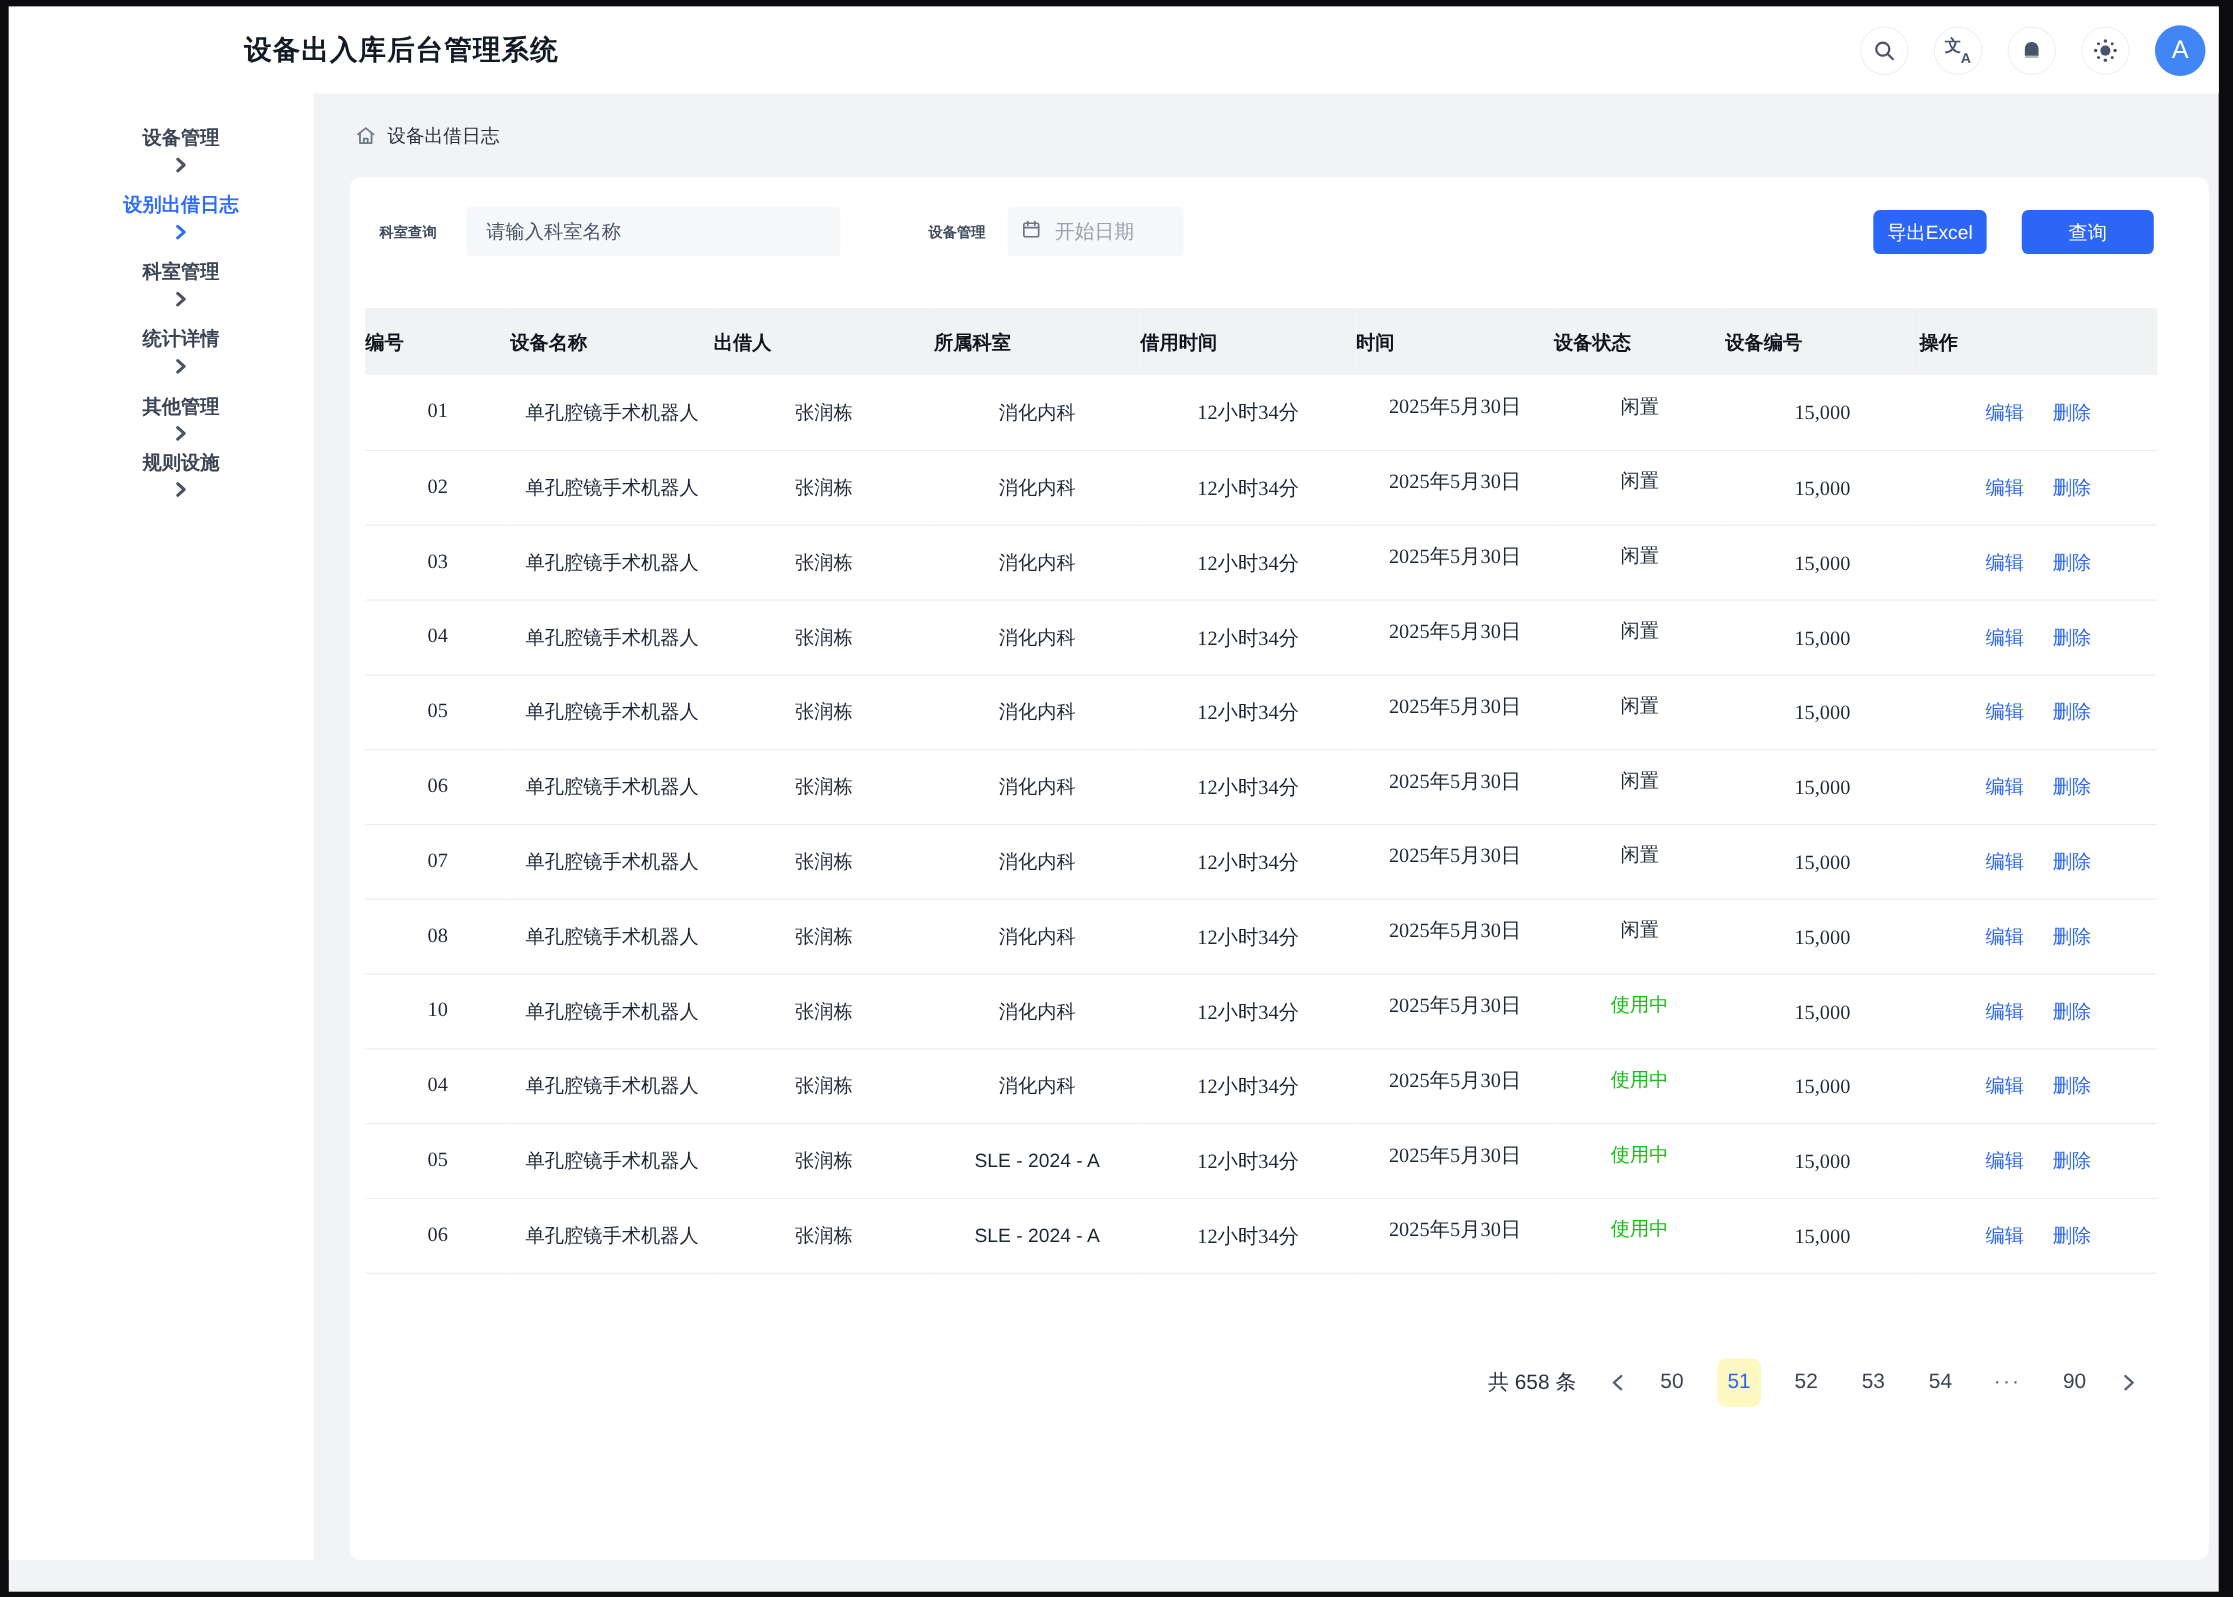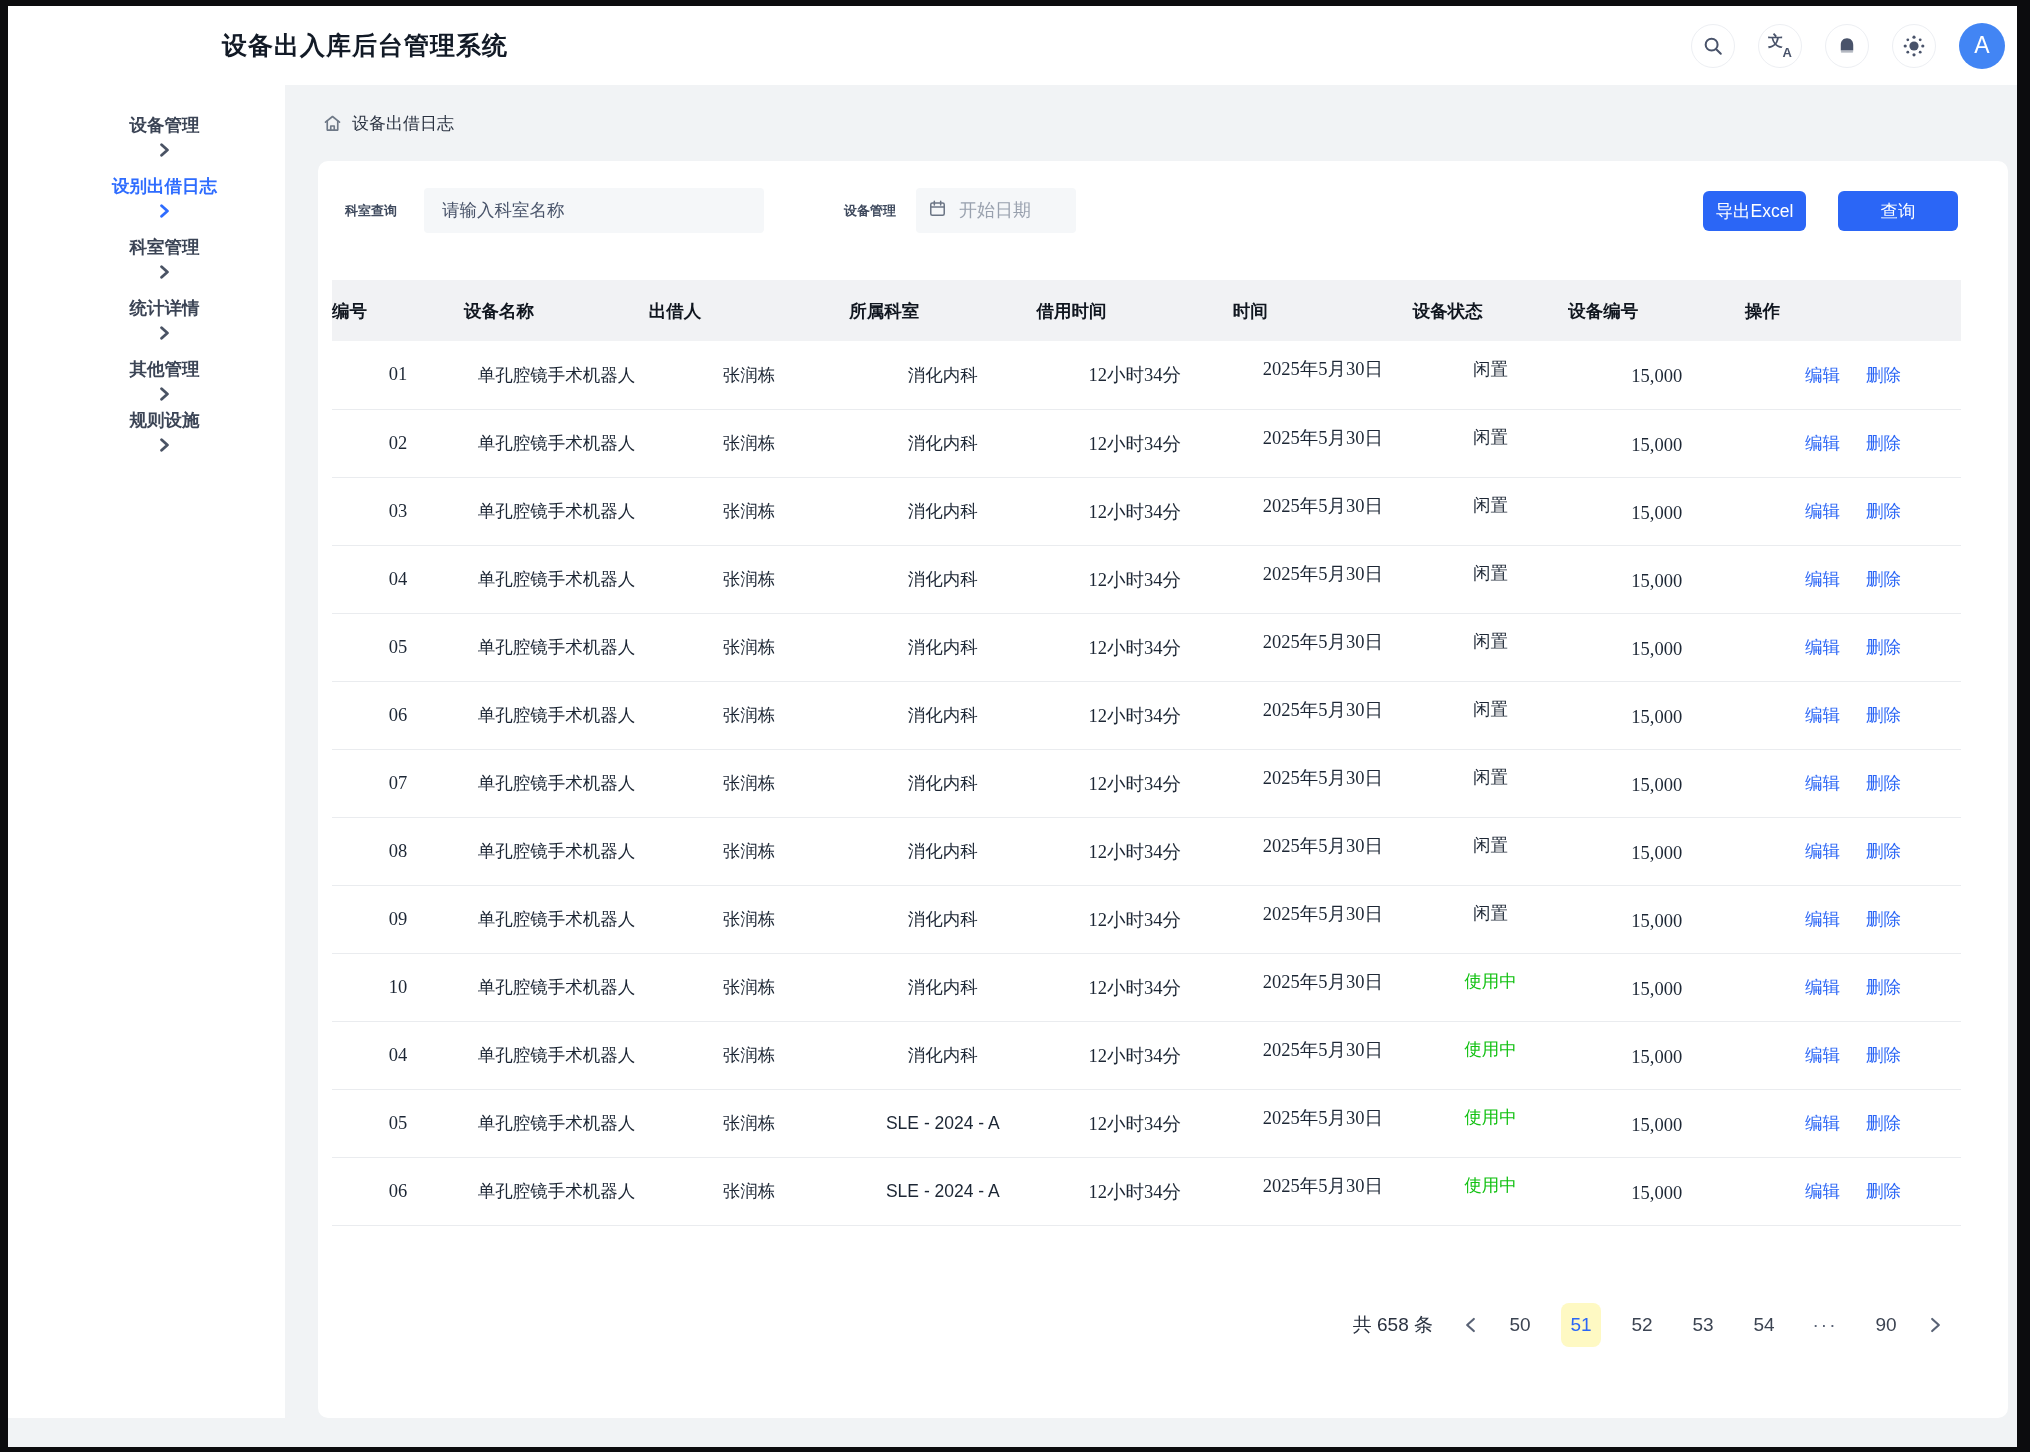--- a/index.html
+++ b/index.html
@@ -315,31 +315,20 @@
                     <td>单孔腔镜手术机器人</td>
                     <td>张润栋</td>
                     <td>消化内科</td>
                     <td class="num">12小时34分</td>
                     <td class="num up">2025年5月30日</td>
                     <td class="up idle">闲置</td>
                     <td class="num dn">15,000</td>
                     <td class="actions"><a>编辑</a><a>删除</a></td>
                   </tr>
                   <tr>
-                    <td class="num">09</td>
-                    <td>单孔腔镜手术机器人</td>
-                    <td>张润栋</td>
-                    <td>消化内科</td>
-                    <td class="num">12小时34分</td>
-                    <td class="num up">2025年5月30日</td>
-                    <td class="up idle">闲置</td>
-                    <td class="num dn">15,000</td>
-                    <td class="actions"><a>编辑</a><a>删除</a></td>
-                  </tr>
-                  <tr>
                     <td class="num">10</td>
                     <td>单孔腔镜手术机器人</td>
                     <td>张润栋</td>
                     <td>消化内科</td>
                     <td class="num">12小时34分</td>
                     <td class="num up">2025年5月30日</td>
                     <td class="up busy">使用中</td>
                     <td class="num dn">15,000</td>
                     <td class="actions"><a>编辑</a><a>删除</a></td>
                   </tr>

